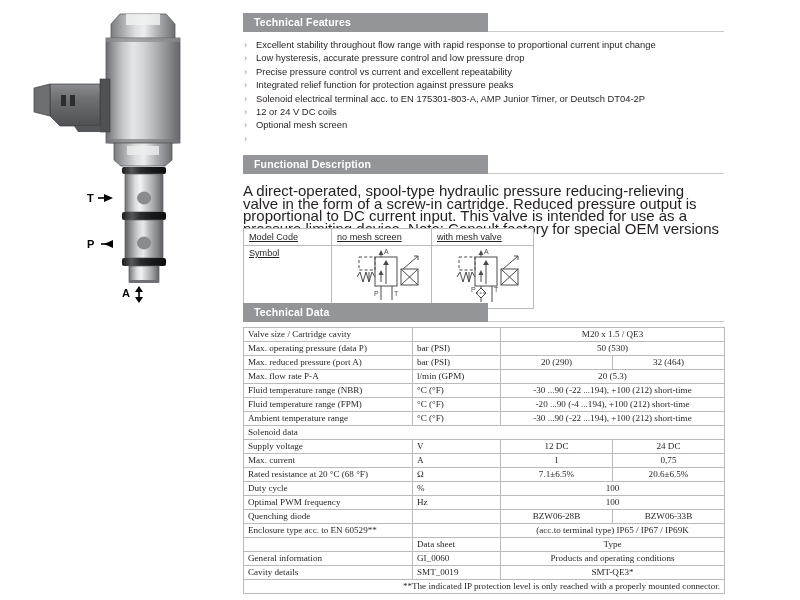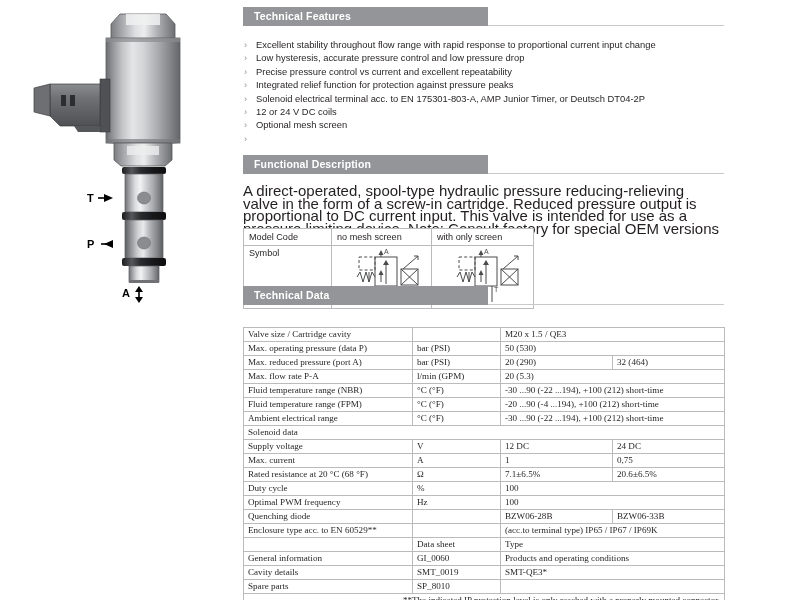--- a/index.html
+++ b/index.html
@@ -98,36 +98,37 @@
     font-family: Liberation Serif, serif;
   }
   table.dt td {
     border: 1px solid #b9bbbd;
     padding: 1px 4px 1px 4px;
     height: 13px;
     line-height: 11px;
     vertical-align: middle;
     background: #ffffff;
   }
-  td.c { text-align: left; }
+  td.c { text-align: center; }
   td.shade { background: #e6e7e8; }
 
   
   table.model {
     border-collapse: collapse;
     margin-top: 8px;
     font-size: 9.1px;
     table-layout: fixed;
     width: 290px;
   }
   table.model td {
     border: 1px solid #b9bbbd;
     padding: 2px 5px;
     vertical-align: top;
     background: #ffffff;
+    text-decoration: underline;
   }
   table.model td.hdr { height: 15px; line-height: 12px; }
   table.model td.sym { height: 62px; }
   table.model td.ctr { text-align: left; }
 
   .sym-wrap { display: block; margin: 0 auto; }
 
   .footnote-row td {
     text-align: right;
     padding-right: 5px;
@@ -252,21 +253,21 @@
         <text x="108" y="297" font-family="Liberation Sans, sans-serif" font-size="11" font-weight="bold" fill="#000">A</text>
         <polygon points="125,286 121,292 129,292" fill="#000"></polygon>
         <rect x="124.2" y="291" width="1.6" height="7" fill="#000"></rect>
         <polygon points="125,303 121,297 129,297" fill="#000"></polygon>
       </g>
     </svg>
   </div>
 
   <div id="content">
 
-    <div class="section-head" style="position:absolute; left:0; top:7px; width:481px;">
+    <div class="section-head" style="position:absolute; left:0; top:13px; width:481px;">
       <div class="rule"></div>
       <div class="bar"></div>
       <div class="title">Technical Features</div>
     </div>
 
     <ul class="features" style="position:absolute; left:0; top:31px; width:481px;">
       <li>
         <span class="chev">›</span>
         <span>Excellent stability throughout flow range with rapid response to proportional current input change</span>
       </li>
@@ -310,21 +311,21 @@
     <table class="model" style="position:absolute; left:0; top:220px;">
       <colgroup>
           <col style="width:88px">
           <col style="width:100px">
           <col style="width:102px">
         </colgroup>
       <tbody>
         <tr>
           <td class="hdr">Model Code</td>
           <td class="hdr ctr">no mesh screen</td>
-          <td class="hdr ctr">with only screen</td>
+          <td class="hdr ctr">with mesh valve</td>
         </tr>
         <tr>
           <td class="sym">Symbol</td>
           <td class="sym ctr">
             <svg class="sym-wrap" width="92" height="58" viewBox="0 0 92 58">
               <g fill="none" stroke="#4a4b4d" stroke-width="1">
 
                 <path d="M22,9 L38,9 L38,22 L22,22 Z" stroke-dasharray="3,2.2"></path>
 
                 <rect x="38" y="9" width="22" height="29"></rect>
@@ -380,21 +381,21 @@
               </g>
               <text x="47" y="6" font-family="Liberation Sans, sans-serif" font-size="7" fill="#4a4b4d">A</text>
               <text x="34" y="44" font-family="Liberation Sans, sans-serif" font-size="7" fill="#4a4b4d">P</text>
               <text x="57" y="44" font-family="Liberation Sans, sans-serif" font-size="7" fill="#4a4b4d">T</text>
             </svg>
           </td>
         </tr>
       </tbody>
     </table>
 
-    <div class="section-head" style="position:absolute; left:0; top:286px; width:481px;">
+    <div class="section-head" style="position:absolute; left:0; top:303px; width:481px;">
       <div class="rule"></div>
       <div class="bar"></div>
       <div class="title">Technical Data</div>
     </div>
 
     <table class="dt" style="position:absolute; left:0; top:327px;">
       <colgroup>
           <col style="width:169px">
           <col style="width:88px">
           <col style="width:112px">
@@ -426,21 +427,21 @@
             <td>Fluid temperature range (NBR)</td>
             <td>°C (°F)</td>
             <td colspan="2" class="c">-30 ...90 (-22 ...194), +100 (212) short-time</td>
           </tr>
           <tr>
             <td>Fluid temperature range (FPM)</td>
             <td>°C (°F)</td>
             <td colspan="2" class="c">-20 ...90  (-4 ...194), +100 (212) short-time</td>
           </tr>
           <tr>
-            <td>Ambient electrical range</td>
+            <td>Ambient temperature range</td>
             <td>°C (°F)</td>
             <td colspan="2" class="c">-30 ...90 (-22 ...194), +100 (212) short-time</td>
           </tr>
           <tr>
             <td colspan="4" class="shade">Solenoid data</td>
           </tr>
           <tr>
             <td>Supply voltage</td>
             <td>V</td>
             <td class="c">12 DC</td>
@@ -502,25 +503,20 @@
           <tr>
             <td class="">General information</td>
             <td class="">GI_0060</td>
             <td class="c">Products and operating conditions</td>
           </tr>
           <tr>
             <td class="">Cavity details</td>
             <td class="">SMT_0019</td>
             <td class="c">SMT-QE3*</td>
           </tr>
-          <tr>
-            <td class="">Spare parts</td>
-            <td class="">SP_8010</td>
-            <td class="c"></td>
-          </tr>
           <tr class="footnote-row">
             <td colspan="3">**The indicated IP protection level is only reached with a properly mounted connector.</td>
           </tr>
         </tbody>
     </table>
 
   </div>
 </div>
 
 </body></html>

